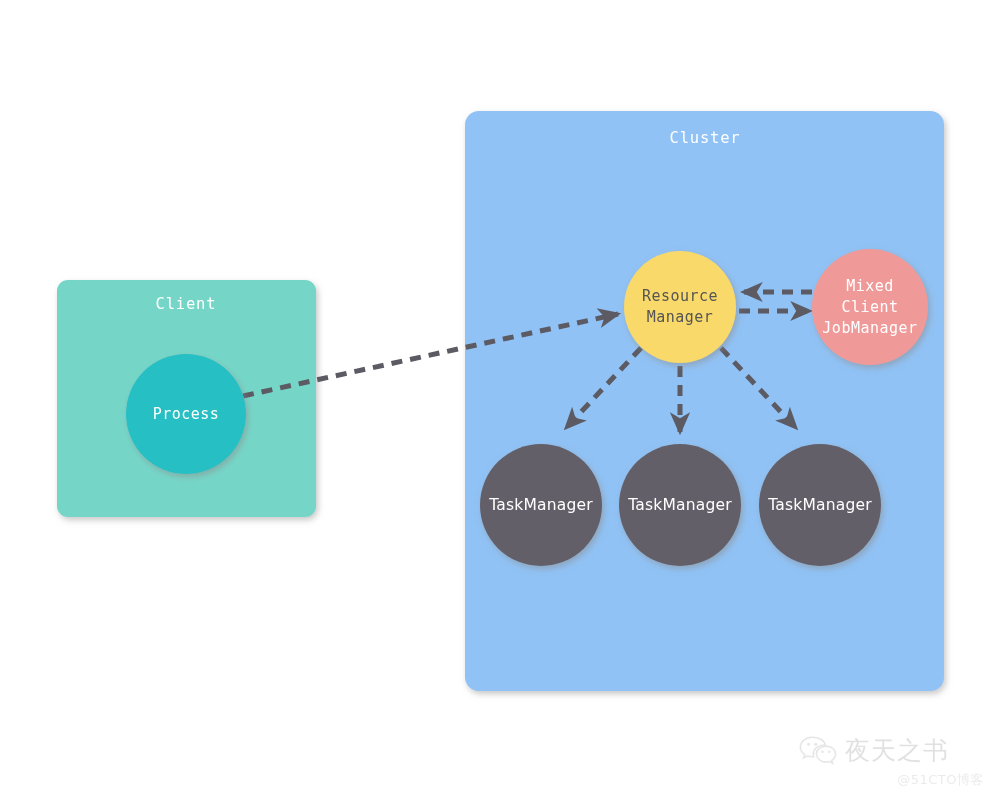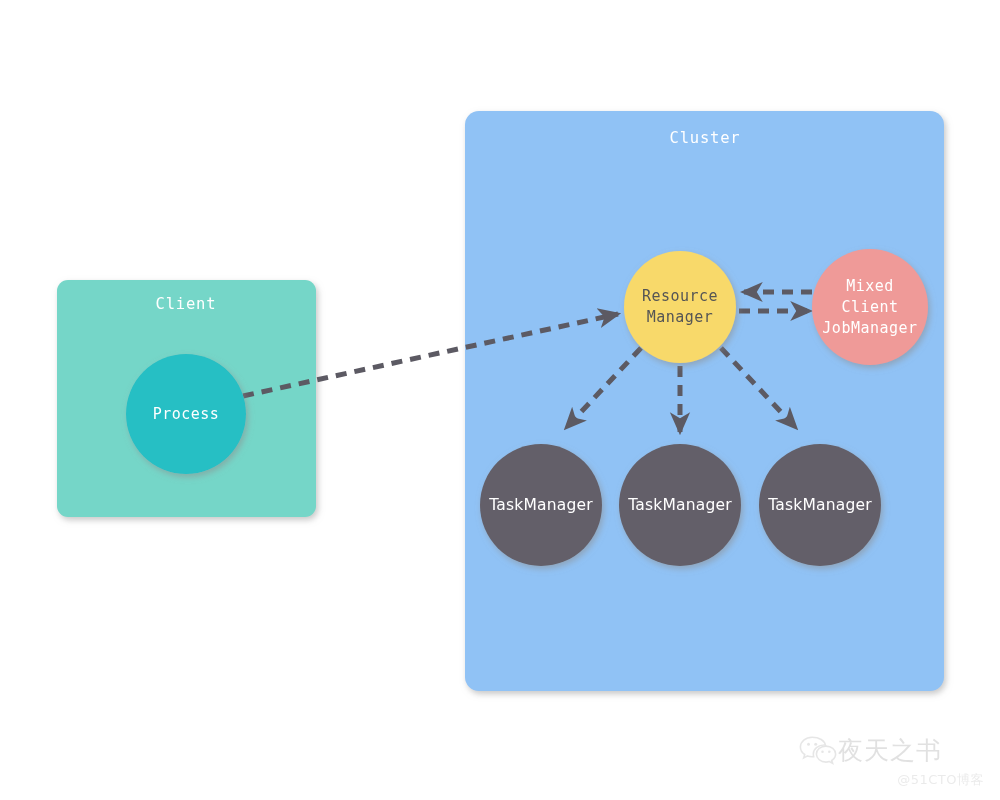--- a/index.html
+++ b/index.html
@@ -60,20 +60,21 @@
     bottom: 8px;
     width: 190px;
     height: 62px;
     opacity: 0.42;
     pointer-events: none;
     user-select: none;
   }
   #wm-row {
     display: flex;
     align-items: center;
+    gap: 7px;
     justify-content: flex-start;
     height: 40px;
   }
   #wm-mark {
     font-family: "DejaVu Sans", "Liberation Sans", sans-serif;
     font-size: 25px;
     line-height: 1;
     color: #b9b9b9;
     letter-spacing: 1px;
     white-space: nowrap;

